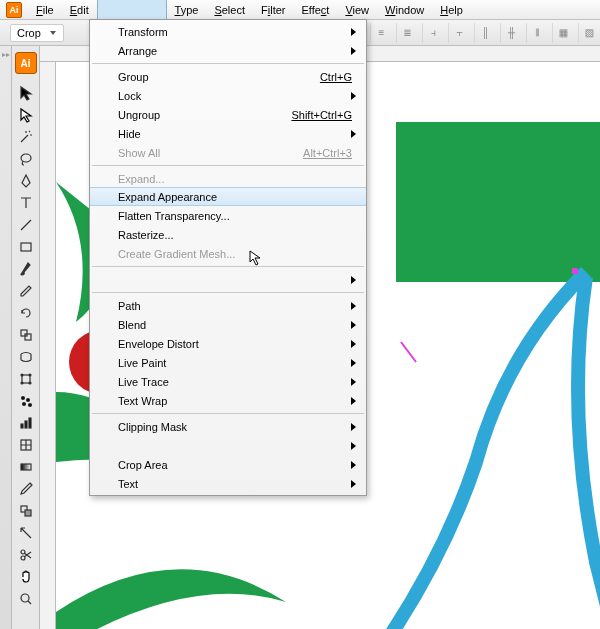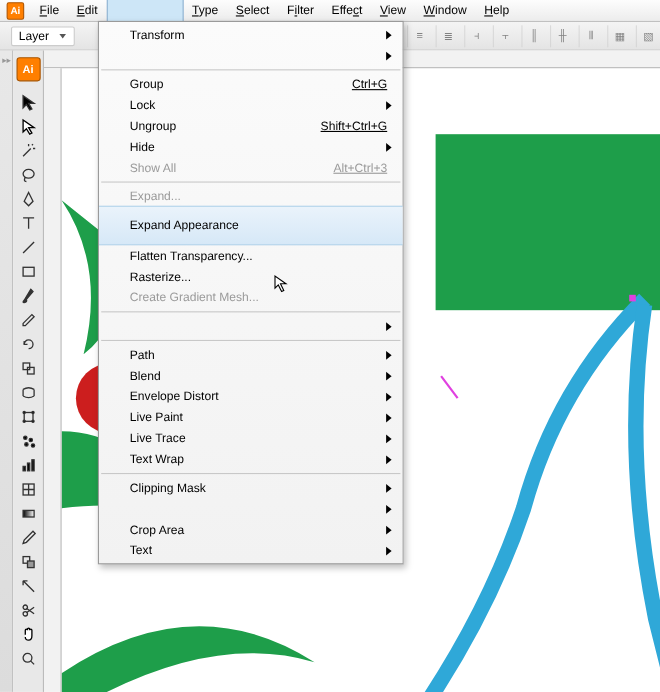--- a/index.html
+++ b/index.html
@@ -25,21 +25,21 @@
 .tool svg{ width:16px; height:16px; stroke:#333; fill:none; stroke-width:1.2;}
 
 .canvas{ position:absolute; left:40px; right:0; top:46px; bottom:0; background:#fff; overflow:hidden;}
 .ruler-h{ position:absolute; left:0; right:0; top:0; height:16px; background:#f2f2f2; border-bottom:1px solid #bbb;}
 .ruler-v{ position:absolute; left:0; top:16px; bottom:0; width:16px; background:#f2f2f2; border-right:1px solid #bbb;}
 .art{ position:absolute; left:16px; top:16px;}
 
 .menu-panel{ position:absolute; left:89px; top:19px; width:278px; background: linear-gradient(#fbfbfb,#f2f2f2); border:1px solid #9a9a9a; box-shadow: 2px 3px 6px rgba(0,0,0,.25); padding:2px 0; z-index:10;}
 .mi{ display:flex; align-items:center; height:19px; padding:0 14px 0 28px; color:#000; position:relative;}
 .mi.disabled{ color:#9a9a9a;}
-.mi.hover{ background: linear-gradient(#eaf3fb,#d6e8f7); border-top:1px solid #aed1ea; border-bottom:1px solid #aed1ea; height:36px; margin-top:-1px;}
+.mi.hover{ background: linear-gradient(#eaf3fb,#d6e8f7); border-top:1px solid #aed1ea; border-bottom:1px solid #aed1ea; height:19px; margin-top:-1px;}
 .mi .lbl{ flex:1;}
 .mi .sc{ color:#000;text-decoration:underline;}
 .mi.disabled .sc{ color:#9a9a9a;}
 .mi .arw{ width:0;height:0;border-top:4px solid transparent;border-bottom:4px solid transparent;border-left:5px solid #000; position:absolute; right:10px;}
 .sep{ height:1px; background:#c8c8c8; margin:3px 2px;}
 
 .cursor-ptr{ position:absolute; left:248px; top:250px; z-index:20;}
 .cursor-ptr svg{ width:16px; height:16px;}
 </style>
 </head>
@@ -55,21 +55,21 @@
       <div class="menu-item"><u>S</u>elect</div>
       <div class="menu-item">F<u>i</u>lter</div>
       <div class="menu-item">Effe<u>c</u>t</div>
       <div class="menu-item"><u>V</u>iew</div>
       <div class="menu-item"><u>W</u>indow</div>
       <div class="menu-item"><u>H</u>elp</div>
     </div>
 </div>
 
 <div class="toolbar">
-  <span class="layer-label">Layer</span>
+  <span class="layer-label">Crop</span>
   <span class="dd-arrow"></span>
   <span class="tb-spacer"></span>
   <span class="tb-ico">≡</span>
   <span class="tb-ico">≣</span>
   <span class="tb-ico">⫞</span>
   <span class="tb-ico">⫟</span>
   <span class="tb-ico">║</span>
   <span class="tb-ico">╫</span>
   <span class="tb-ico">⦀</span>
   <span class="tb-ico">▦</span>
@@ -245,20 +245,21 @@
     </svg>
   </div>
 </div>
 
 <div class="menu-panel" id="obj-menu">
     <div class="mi">
       <span class="lbl">Transform</span>
       <span class="arw"></span>
     </div>
     <div class="mi">
+      <span class="lbl">Arrange</span>
       <span class="arw"></span>
     </div>
     <div class="sep"></div>
     <div class="mi">
       <span class="lbl">Group</span>
       <span class="sc">Ctrl+G</span>
     </div>
     <div class="mi">
       <span class="lbl">Lock</span>
       <span class="arw"></span>

